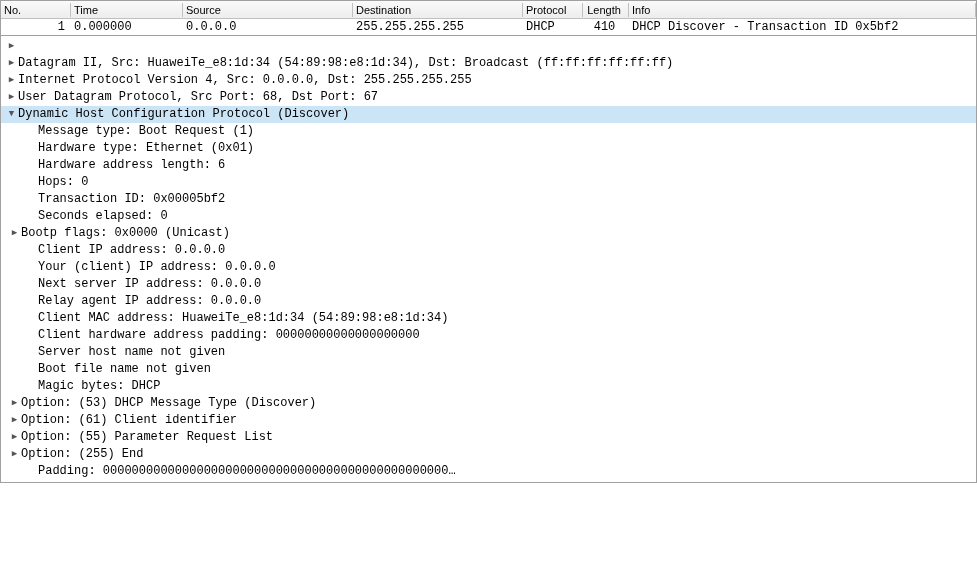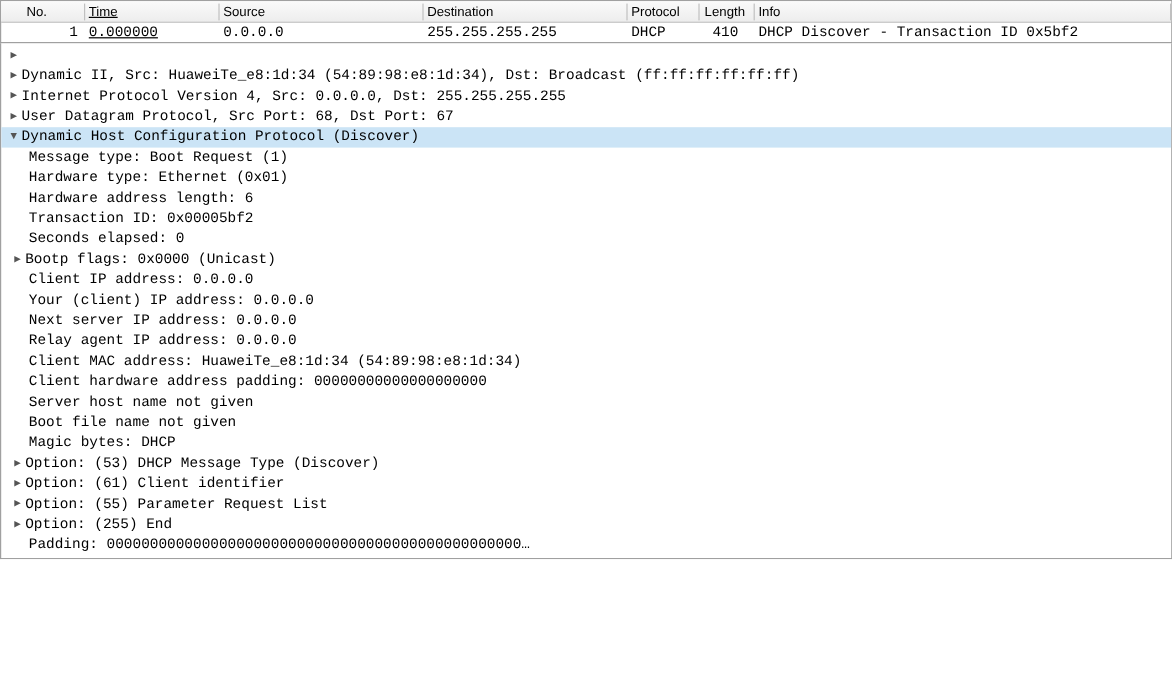--- a/index.html
+++ b/index.html
@@ -33,21 +33,21 @@
     font-size: 12px;
     height: 16px;
     align-items: center;
   }
   .packet-list-row .col {
     padding: 0 3px;
     white-space: nowrap;
     overflow: hidden;
   }
   .col-no { width: 70px; text-align: right; padding-right: 6px !important; }
-  .col-time { width: 112px; text-decoration: underline; }
+  .col-time { width: 112px; }
   .col-source { width: 170px; }
   .col-dest { width: 170px; }
   .col-proto { width: 60px; }
   .col-len { width: 46px; text-align: center; padding-right: 6px !important; }
   .col-info { flex: 1; }
 
   .detail-pane {
     border: 1px solid #a0a0a0;
     border-top: none;
     padding: 2px 0;
@@ -66,29 +66,29 @@
   .toggle {
     width: 13px;
     display: inline-flex;
     align-items: center;
     justify-content: center;
     color: #555;
     font-size: 9px;
     flex-shrink: 0;
   }
   .indent-1 { padding-left: 20px; }
-  .indent-2 { padding-left: 23px; }
+  .indent-2 { padding-left: 37px; }
   .indent-1 .toggle { margin-left: -13px; }
 </style>
 </head>
 <body>
 
 <div class="packet-list">
   <div class="packet-list-header">
-    <div class="col col-no" style="text-align:left;padding-left:21px;">No.</div>
+    <div class="col col-no" style="text-align:left;padding-left:3px;">No.</div>
     <div class="col col-time">Time</div>
     <div class="col col-source">Source</div>
     <div class="col col-dest">Destination</div>
     <div class="col col-proto">Protocol</div>
     <div class="col col-len" style="text-align:center;">Length</div>
     <div class="col col-info">Info</div>
   </div>
   <div class="packet-list-row">
     <div class="col col-no">1</div>
     <div class="col col-time">0.000000</div>
@@ -99,21 +99,21 @@
     <div class="col col-info">DHCP Discover - Transaction ID 0x5bf2</div>
   </div>
 </div>
 
 <div class="detail-pane">
   <div class="tree-row">
     <span class="toggle">▶</span>
   </div>
   <div class="tree-row">
     <span class="toggle">▶</span>
-    <span>Dynamic II, Src: HuaweiTe_e8:1d:34 (54:89:98:e8:1d:34), Dst: Broadcast (ff:ff:ff:ff:ff:ff)</span>
+    <span>Datagram II, Src: HuaweiTe_e8:1d:34 (54:89:98:e8:1d:34), Dst: Broadcast (ff:ff:ff:ff:ff:ff)</span>
   </div>
   <div class="tree-row">
     <span class="toggle">▶</span>
     <span>Internet Protocol Version 4, Src: 0.0.0.0, Dst: 255.255.255.255</span>
   </div>
   <div class="tree-row">
     <span class="toggle">▶</span>
     <span>User Datagram Protocol, Src Port: 68, Dst Port: 67</span>
   </div>
   <div class="tree-row selected">
@@ -122,20 +122,23 @@
   </div>
 
   <div class="tree-row indent-2">
     <span>Message type: Boot Request (1)</span>
   </div>
   <div class="tree-row indent-2">
     <span>Hardware type: Ethernet (0x01)</span>
   </div>
   <div class="tree-row indent-2">
     <span>Hardware address length: 6</span>
+  </div>
+  <div class="tree-row indent-2">
+    <span>Hops: 0</span>
   </div>
   <div class="tree-row indent-2">
     <span>Transaction ID: 0x00005bf2</span>
   </div>
   <div class="tree-row indent-2">
     <span>Seconds elapsed: 0</span>
   </div>
   <div class="tree-row indent-1">
     <span class="toggle">▶</span>
     <span>Bootp flags: 0x0000 (Unicast)</span>

